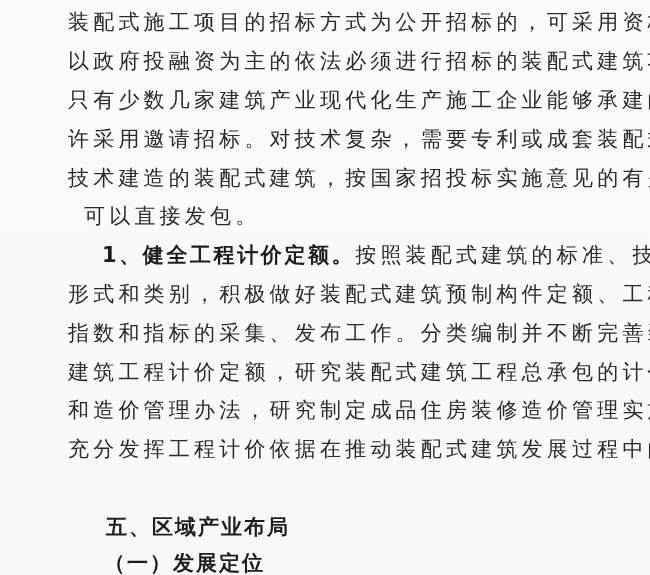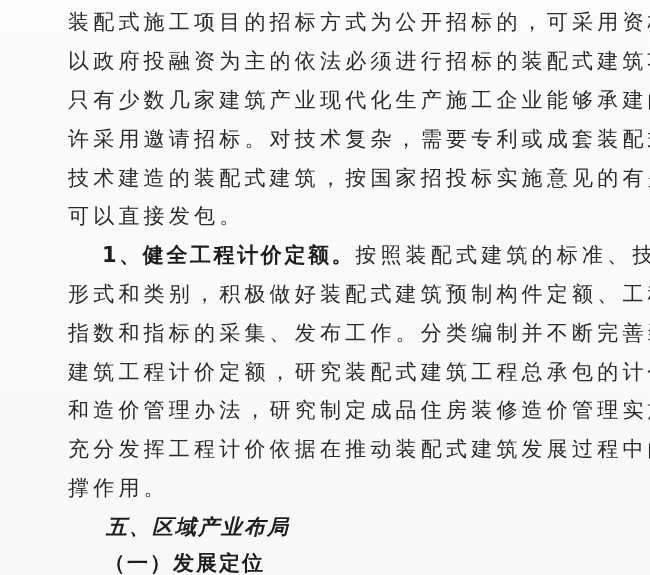--- a/index.html
+++ b/index.html
@@ -26,21 +26,21 @@
     left: 68px;
     width: 540px;
     font-size: 21px;
     line-height: 28px;
     letter-spacing: 4.2px;
     white-space: nowrap;
     color: #2b2b2b;
   }
   .indent { left: 102px; }
   .bold { font-family: "DejaVu Sans", "Liberation Sans", sans-serif; font-weight: bold; letter-spacing: 2.6px; color: #1e1e1e; }
-  .heading { font-family: "DejaVu Sans", "Liberation Sans", sans-serif; font-weight: bold; letter-spacing: 2px; color: #1e1e1e; font-style: italic; }
+  .heading { font-family: "DejaVu Sans", "Liberation Sans", sans-serif; font-weight: bold; letter-spacing: 2px; color: #1e1e1e; }
   .subheading { font-family: "DejaVu Serif", "Liberation Serif", serif; font-weight: bold; letter-spacing: 2px; color: #1e1e1e; }
   .ghost {
     position: absolute;
     font-size: 15px;
     letter-spacing: 3px;
     color: #e6e6e6;
     white-space: nowrap;
   }
 </style>
 </head>
@@ -48,28 +48,27 @@
 
 <div class="page">
 
   <div class="ghost" style="left:190px; top:200px;">　</div>
 
   <div class="line" style="top:8px;">装配式施工项目的招标方式为公开招标的，可采用资格预审。</div>
   <div class="line" style="top:47px;">以政府投融资为主的依法必须进行招标的装配式建筑项目，</div>
   <div class="line" style="top:86px;">只有少数几家建筑产业现代化生产施工企业能够承建的，允</div>
   <div class="line" style="top:125px;">许采用邀请招标。对技术复杂，需要专利或成套装配式建筑</div>
   <div class="line" style="top:164px;">技术建造的装配式建筑，按国家招投标实施意见的有关规定，</div>
-  <div class="line" style="top:202px;">可以直接发包。</div>
+  <div class="line" style="top:202px;margin-left:16px;">可以直接发包。</div>
 
   <div class="line indent" style="top:241px;">
     <span class="bold">1、健全工程计价定额。</span><span>按照装配式建筑的标准、技术</span>
   </div>
   <div class="line" style="top:280px;">形式和类别，积极做好装配式建筑预制构件定额、工程造价</div>
   <div class="line" style="top:319px;">指数和指标的采集、发布工作。分类编制并不断完善装配式</div>
   <div class="line" style="top:358px;">建筑工程计价定额，研究装配式建筑工程总承包的计价方法</div>
   <div class="line" style="top:396px;">和造价管理办法，研究制定成品住房装修造价管理实施意见，</div>
   <div class="line" style="top:435px;">充分发挥工程计价依据在推动装配式建筑发展过程中的支</div>
-  <div class="line" style="top:474px;">撑作用。</div>
 
   <div class="line indent heading" style="top:513px; left:106px;">五、区域产业布局</div>
   <div class="line subheading" style="top:549px; left:104px;">（一）发展定位</div>
 
 </div>
 
 </body></html>

